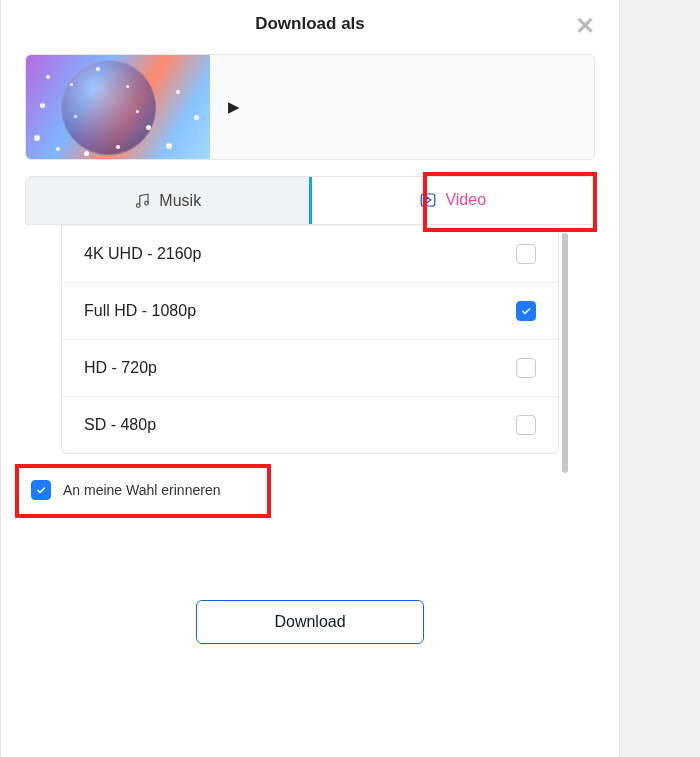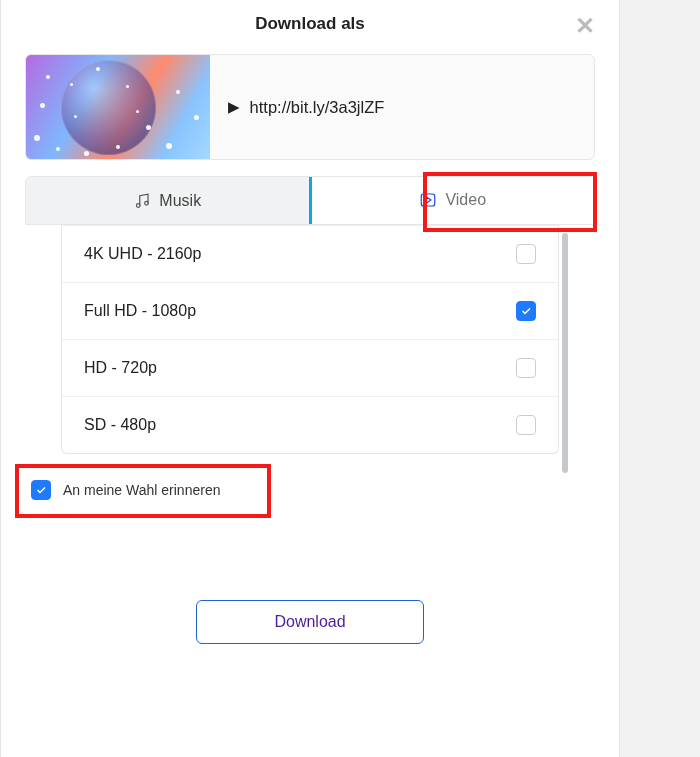--- a/index.html
+++ b/index.html
@@ -103,21 +103,21 @@
     cursor: pointer;
     position: relative;
   }
   .tab.inactive {
     background: #f1f2f3;
     color: #444;
     border-right: 3px solid #0ea5e9;
   }
   .tab.active {
     background: #fff;
-    color: #737373;
+    color: #ec4899;
     font-weight: 500;
     border-bottom: 1px solid #fff;
   }
   .tab .ico svg { width: 18px; height: 18px; display:block; }
 
   .hl-video {
     position: absolute;
     border: 4px solid #f41a1a;
     top: -4px;
     height: 52px;
@@ -196,21 +196,21 @@
   .dl-wrap {
     text-align: center;
     margin-top: 86px;
   }
   .dl-btn {
     display: inline-block;
     min-width: 228px;
     padding: 12px 40px;
     border: 1.5px solid #1a65d6;
     border-radius: 6px;
-    color: #4c1d95;
+    color: #0f172a;
     background: #fff;
     font-size: 16px;
     cursor: pointer;
   }
 </style>
 </head>
 <body>
 
 <div class="modal">
 
@@ -234,21 +234,20 @@
       <span class="dot" style="left:70px;top:12px;width:4px;height:4px"></span>
       <span class="dot" style="left:44px;top:28px;width:3px;height:3px"></span>
       <span class="dot" style="left:100px;top:30px;width:3px;height:3px"></span>
       <span class="dot" style="left:48px;top:60px;width:3px;height:3px"></span>
       <span class="dot" style="left:110px;top:55px;width:3px;height:3px"></span>
       <span class="dot" style="left:168px;top:60px;width:5px;height:5px"></span>
       <span class="dot" style="left:20px;top:20px;width:4px;height:4px"></span>
     </div>
     <div class="info-text">
       <span class="play-glyph">▶</span>
-      <span class="link">http://bit.ly/3a3jlZF</span>
     </div>
   </div>
 
   <div class="tabs-wrap">
     <div class="tabs">
       <div class="tab inactive">
         <span class="ico">
           <svg viewBox="0 0 24 24">
               <path d="M9 18V5l11-2v12" fill="none" stroke="#555" stroke-width="1.6"></path>
               <circle cx="7" cy="18" r="2.4" fill="none" stroke="#555" stroke-width="1.6"></circle>

